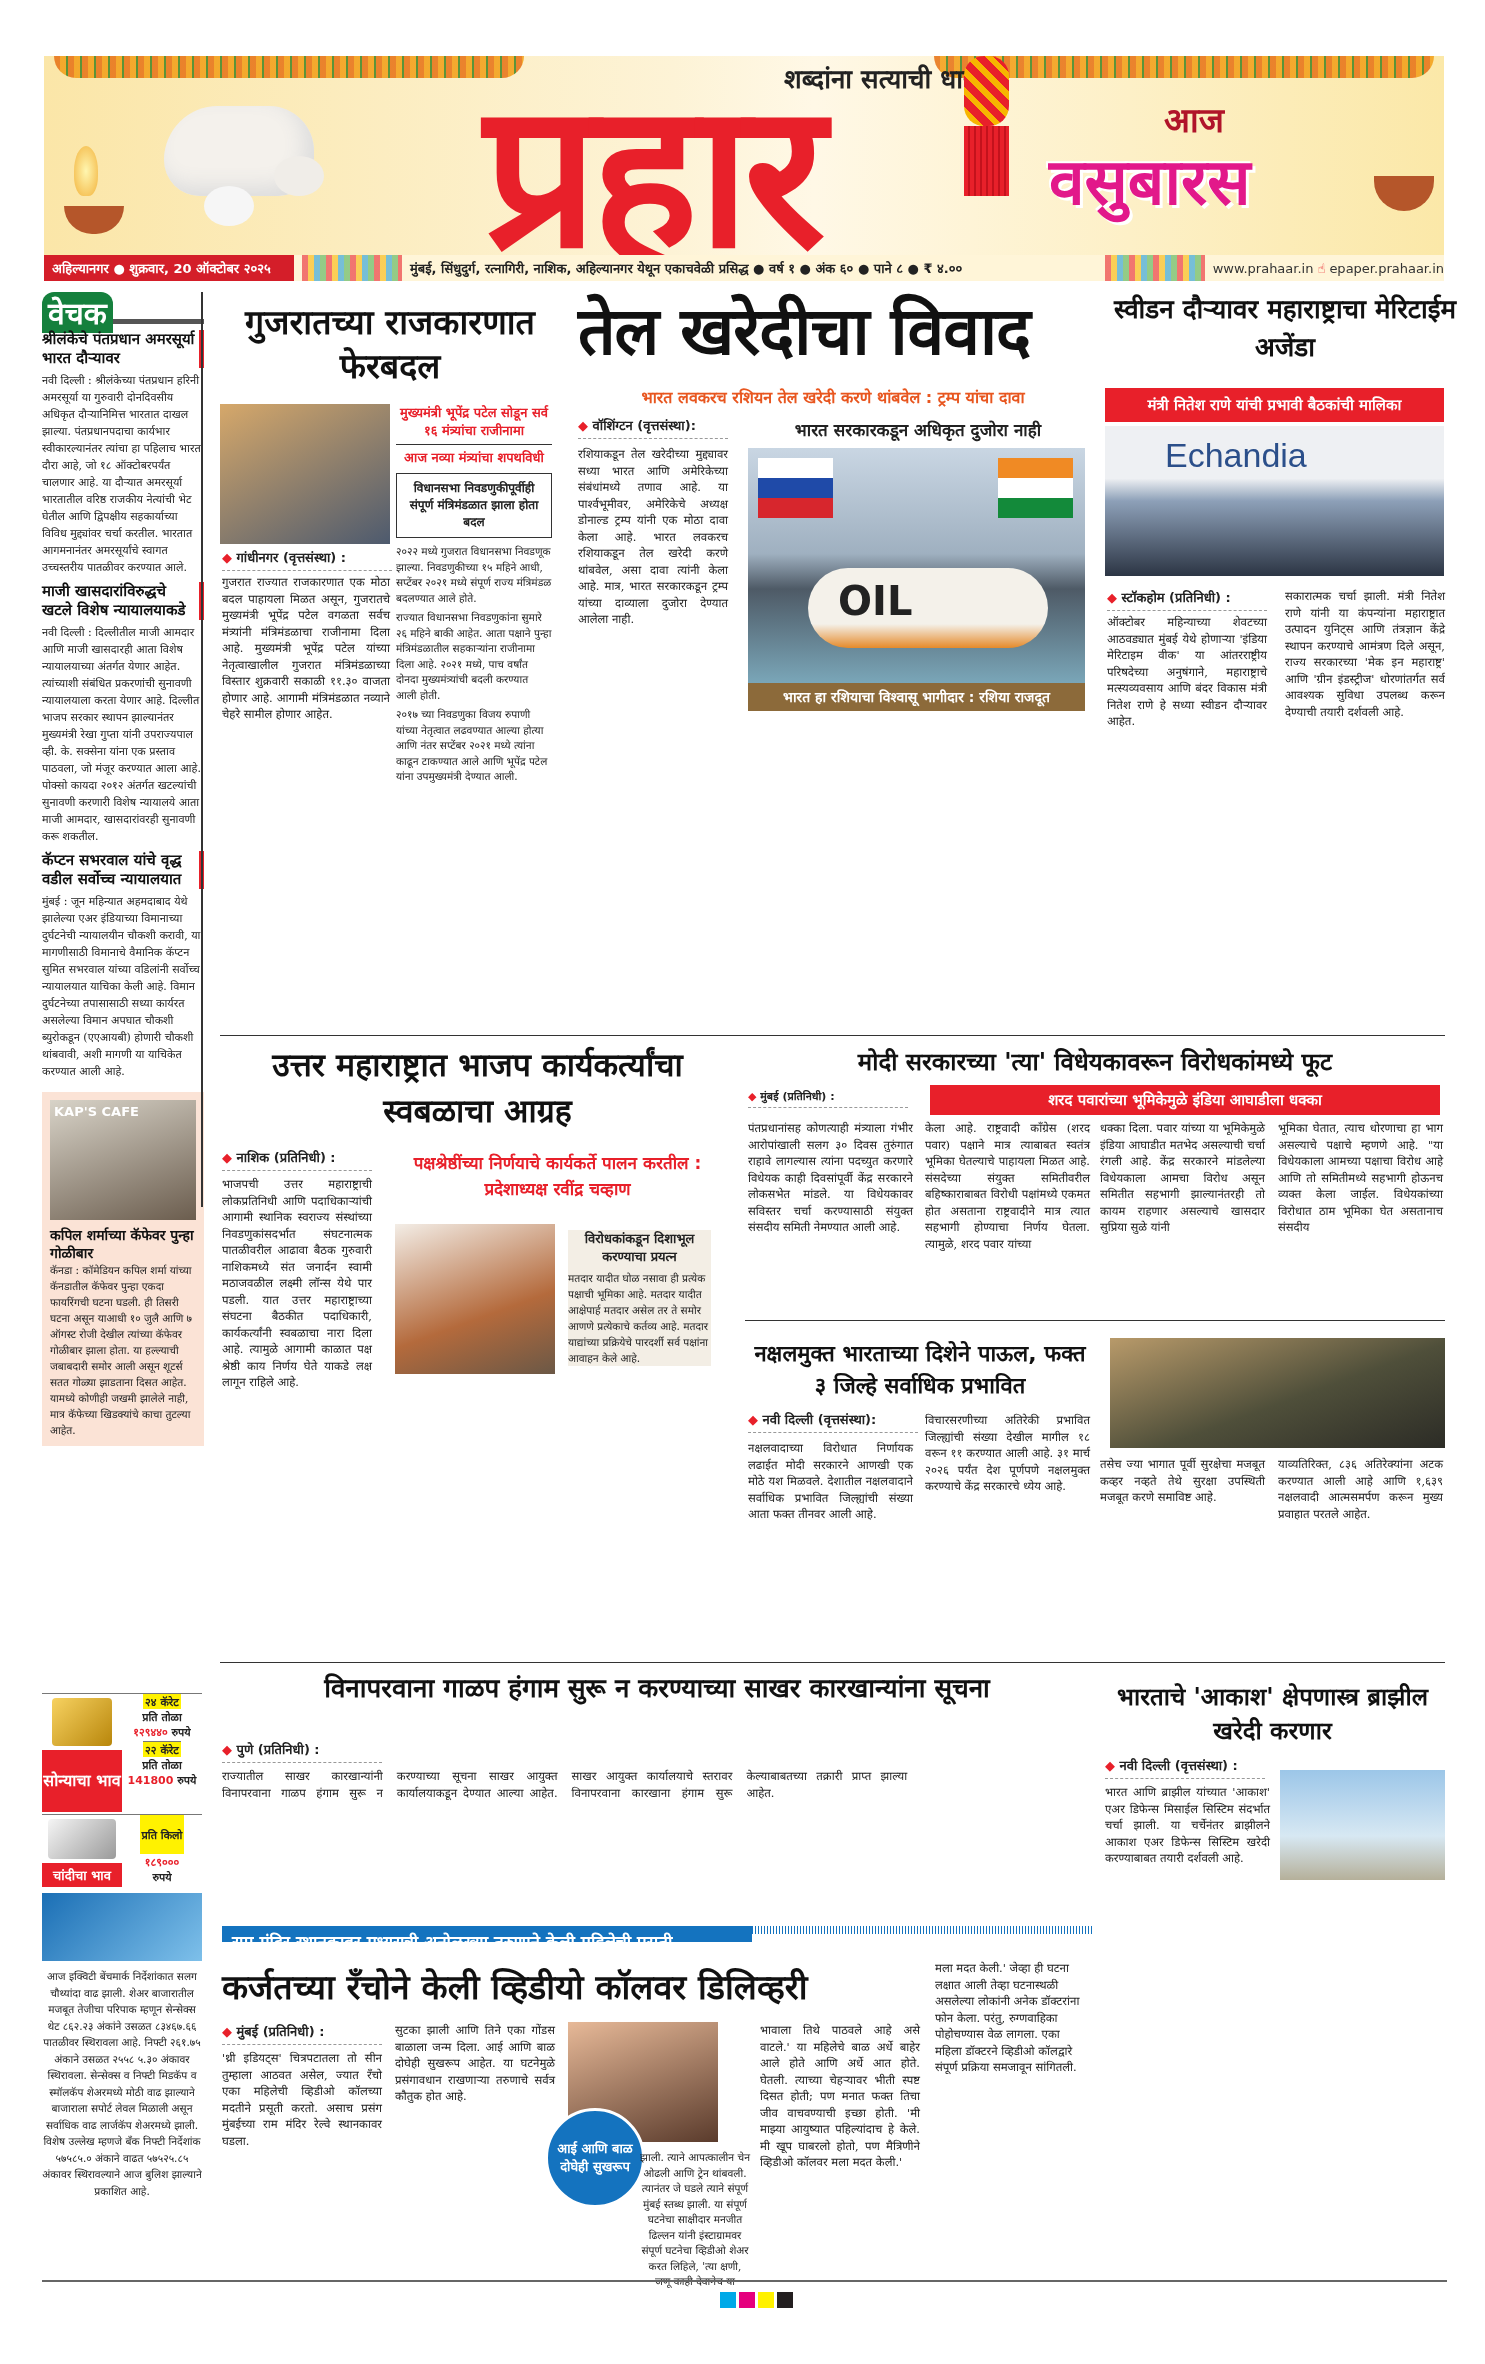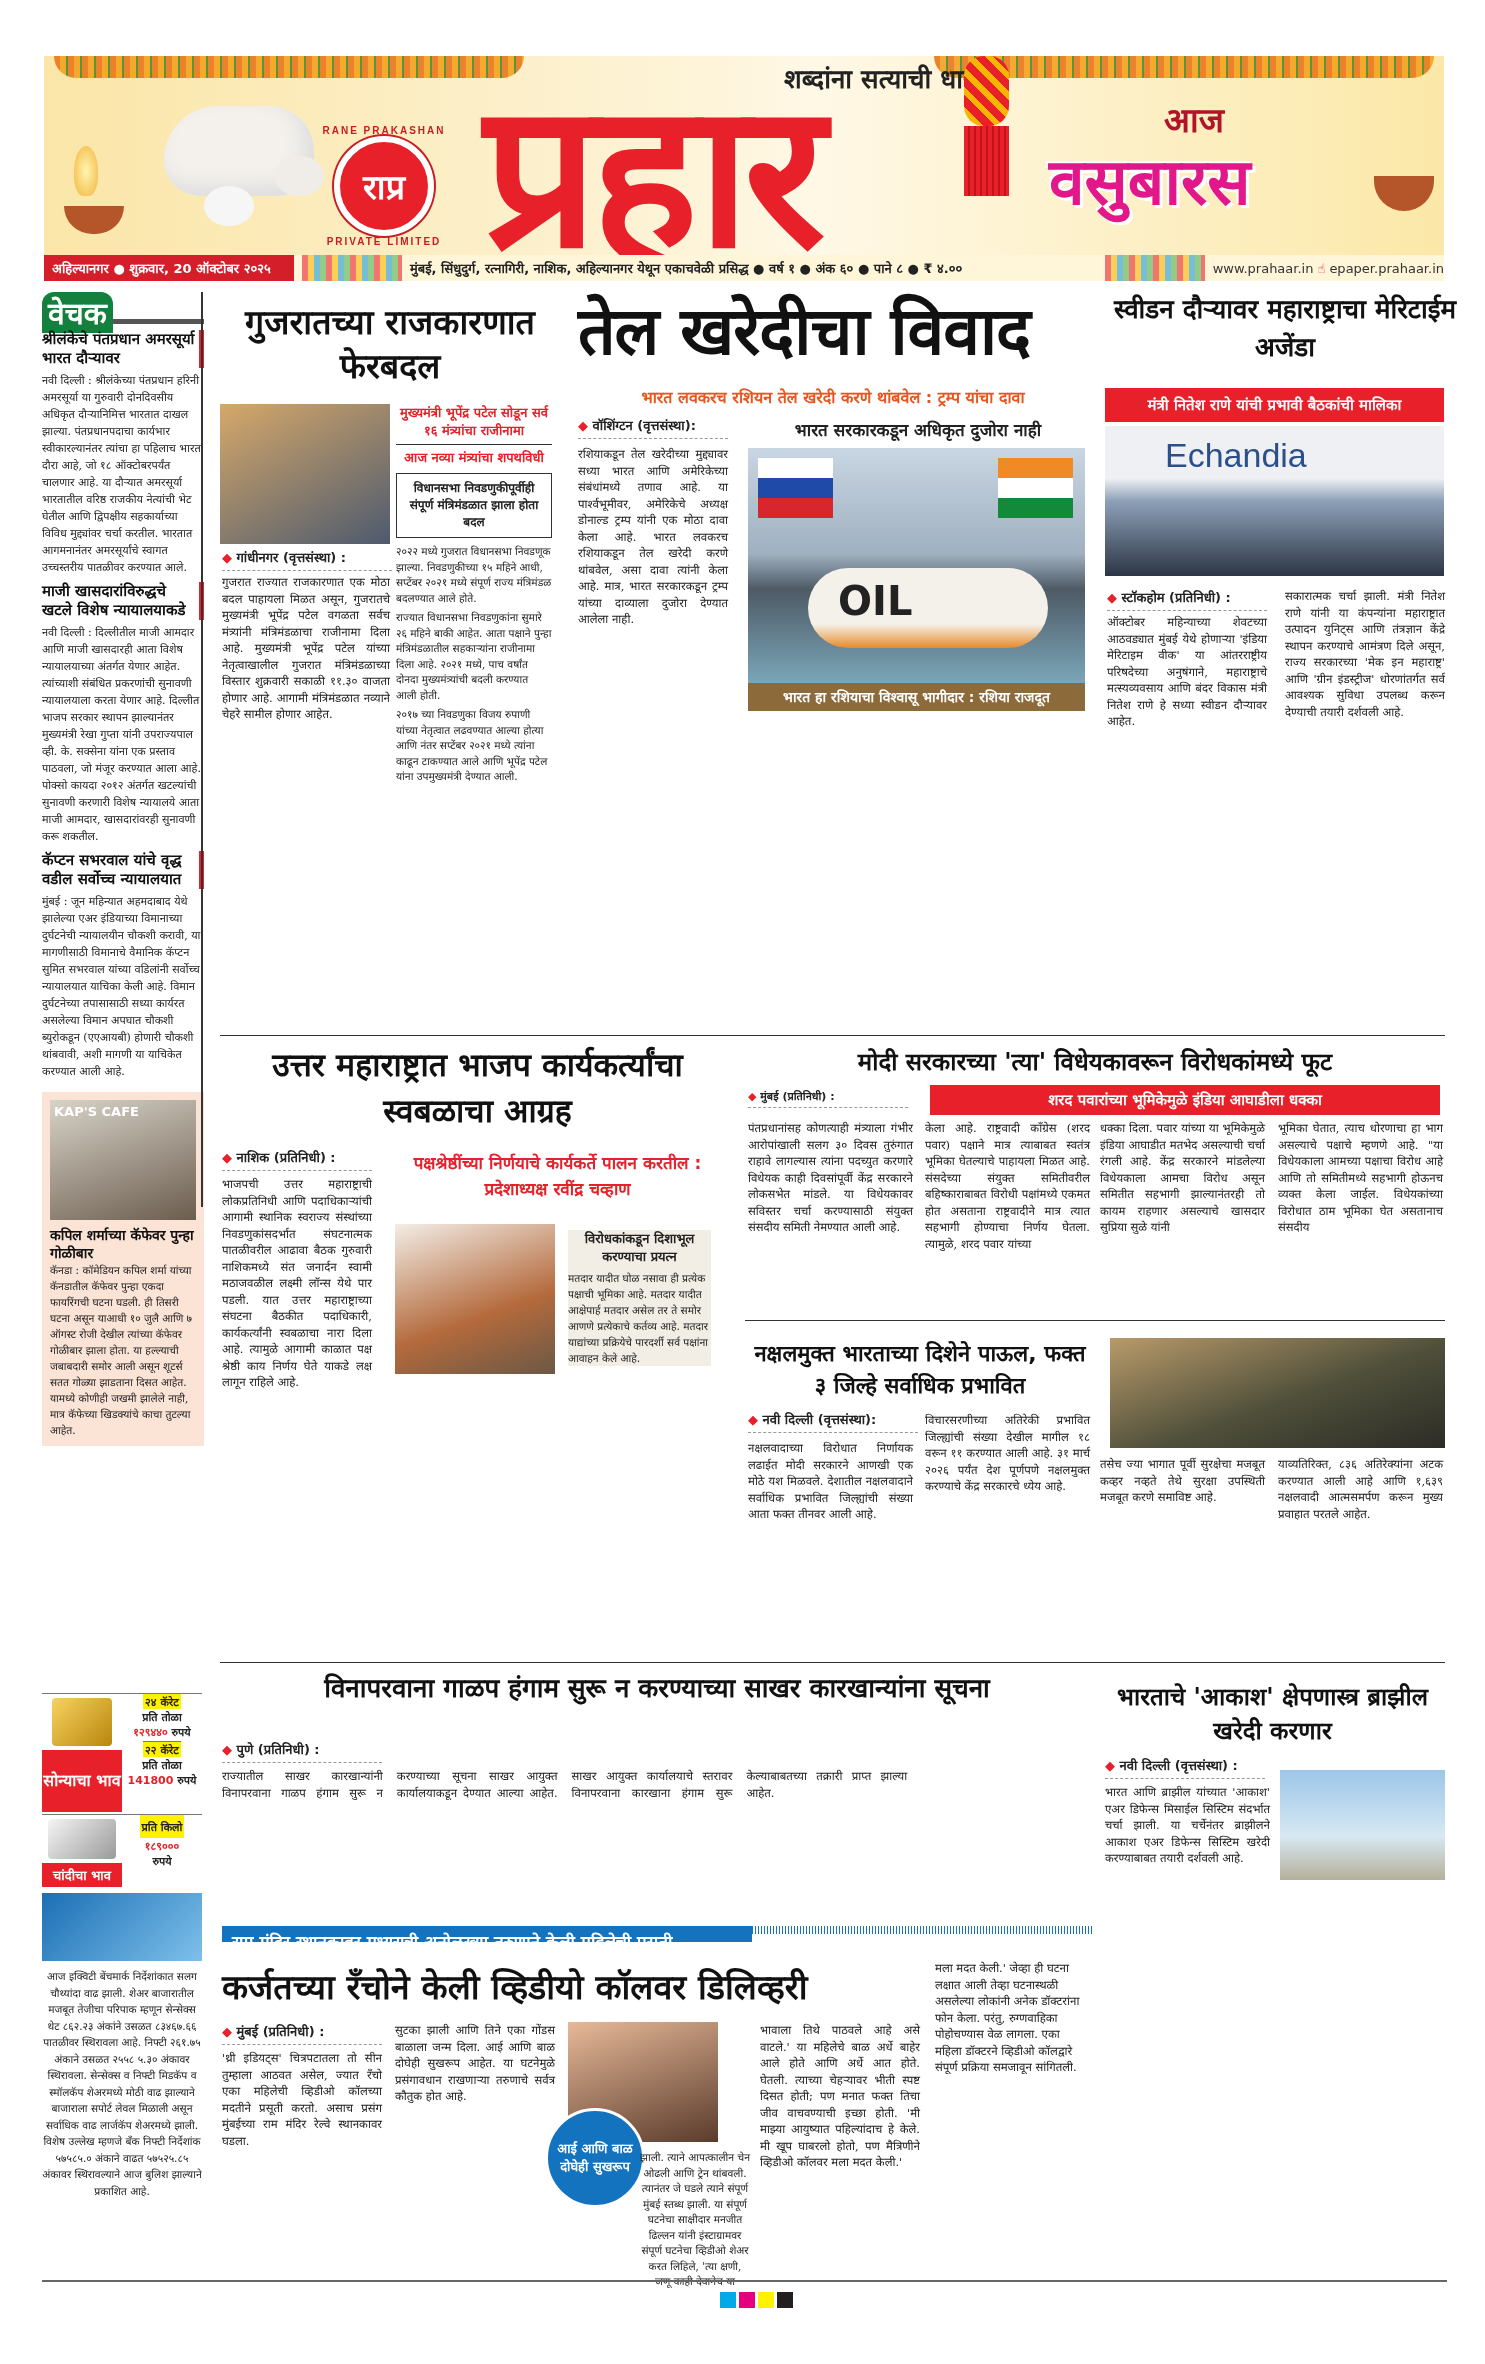--- a/index.html
+++ b/index.html
@@ -38,25 +38,20 @@
 
   <div class="abs" style="left:30px;top:90px;width:24px;height:50px;border-radius:50% 50% 40% 40%;background:radial-gradient(#fff6b0,#f3b33d)"></div>
   <div class="abs" style="left:20px;top:150px;width:60px;height:28px;border-radius:0 0 40px 40px;background:#b5562a"></div>
 
   <div class="abs" style="left:100px;top:40px;width:200px;height:150px">
     <div style="position:absolute;left:20px;top:10px;width:150px;height:90px;background:#f4f1ec;border-radius:60px 50px 40px 40px;box-shadow:inset -10px -10px 20px #ddd"></div>
     <div style="position:absolute;left:130px;top:60px;width:50px;height:40px;background:#f0ede8;border-radius:50%"></div>
     <div style="position:absolute;left:60px;top:90px;width:50px;height:40px;background:#f6f6f6;border-radius:50%"></div>
   </div>
 
-  <div class="abs" style="left:270px;top:60px;width:140px;height:140px;display:flex;flex-direction:column;align-items:center;justify-content:center">
-    <span class="seal-ring">RANE PRAKASHAN</span>
-    <div class="seal">राप्र</div>
-    <span class="seal-ring">PRIVATE LIMITED</span>
-  </div>
   <div class="abs tagline" style="left:740px;top:4px">शब्दांना सत्याची धार</div>
   <div class="abs logo-text" style="left:440px;top:20px">प्रहार</div>
 
   <div class="abs" style="left:920px;top:0;width:45px;height:150px">
     <div style="width:45px;height:70px;background:repeating-linear-gradient(45deg,#e8202a 0 8px,#f7b500 8px 14px);border-radius:20px"></div>
     <div style="width:45px;height:70px;background:repeating-linear-gradient(90deg,#e8202a 0 4px,#c4121c 4px 6px)"></div>
   </div>
   <div class="abs aaj" style="left:1120px;top:40px">आज</div>
   <div class="abs vasu" style="left:1005px;top:80px">वसुबारस</div>
   <div class="abs" style="left:1330px;top:120px;width:60px;height:35px;border-radius:0 0 40px 40px;background:#b5562a"></div>
@@ -109,21 +104,21 @@
       <div>प्रति तोळा</div>
       <div><span class="red">141800</span> <span>रुपये</span></div>
     </div>
   </div>
   <div style="border-top:1px solid #777;display:flex;margin-top:2px">
     <div style="width:80px">
       <div style="height:40px;background:linear-gradient(135deg,#f5f5f5,#9a9a9a);margin:4px 6px;border-radius:4px"></div>
       <div class="redbar" style="font-size:13px;padding:3px 0">चांदीचा भाव</div>
     </div>
     <div style="flex:1;text-align:center;font-family:'DejaVu Sans',sans-serif;font-size:11px;font-weight:700">
-      <div style="background:#fff200;display:inline-block;padding:4px 2px">प्रति किलो</div>
+      <div style="background:#fff200;display:inline-block;padding:12px 2px">प्रति किलो</div>
       <div class="red">१८९०००</div>
       <div>रुपये</div>
     </div>
   </div>
 </div>
 <div class="abs photo" style="left:42px;top:1893px;width:160px;height:68px;background:linear-gradient(135deg,#1b6fb5,#7ec0ea)"></div>
 <p class="abs txt" style="left:42px;top:1968px;width:160px;font-size:10.5px;line-height:16.5px;text-align:center">आज इक्विटी बेंचमार्क निर्देशांकात सलग चौथ्यांदा वाढ झाली. शेअर बाजारातील मजबूत तेजीचा परिपाक म्हणून सेन्सेक्स थेट ८६२.२३ अंकांने उसळत ८३४६७.६६ पातळीवर स्थिरावला आहे. निफ्टी २६१.७५ अंकाने उसळत २५५८ ५.३० अंकावर स्थिरावला. सेन्सेक्स व निफ्टी मिडकॅप व स्मॉलकॅप शेअरमध्ये मोठी वाढ झाल्याने बाजाराला सपोर्ट लेवल मिळाली असून सर्वाधिक वाढ लार्जकॅप शेअरमध्ये झाली. विशेष उल्लेख म्हणजे बँक निफ्टी निर्देशांक ५७५८५.० अंकाने वाढत ५७५२५.८५ अंकावर स्थिरावल्याने आज बुलिश झाल्याने प्रकाशित आहे.</p>
 
 <h1 class="abs" style="left:220px;top:300px;width:340px;text-align:center;font-size:34px;line-height:44px">गुजरातच्या राजकारणात फेरबदल</h1>
 <div class="abs photo" style="left:220px;top:404px;width:170px;height:140px;background:linear-gradient(150deg,#d6a86a,#4d5a6e)"></div>

